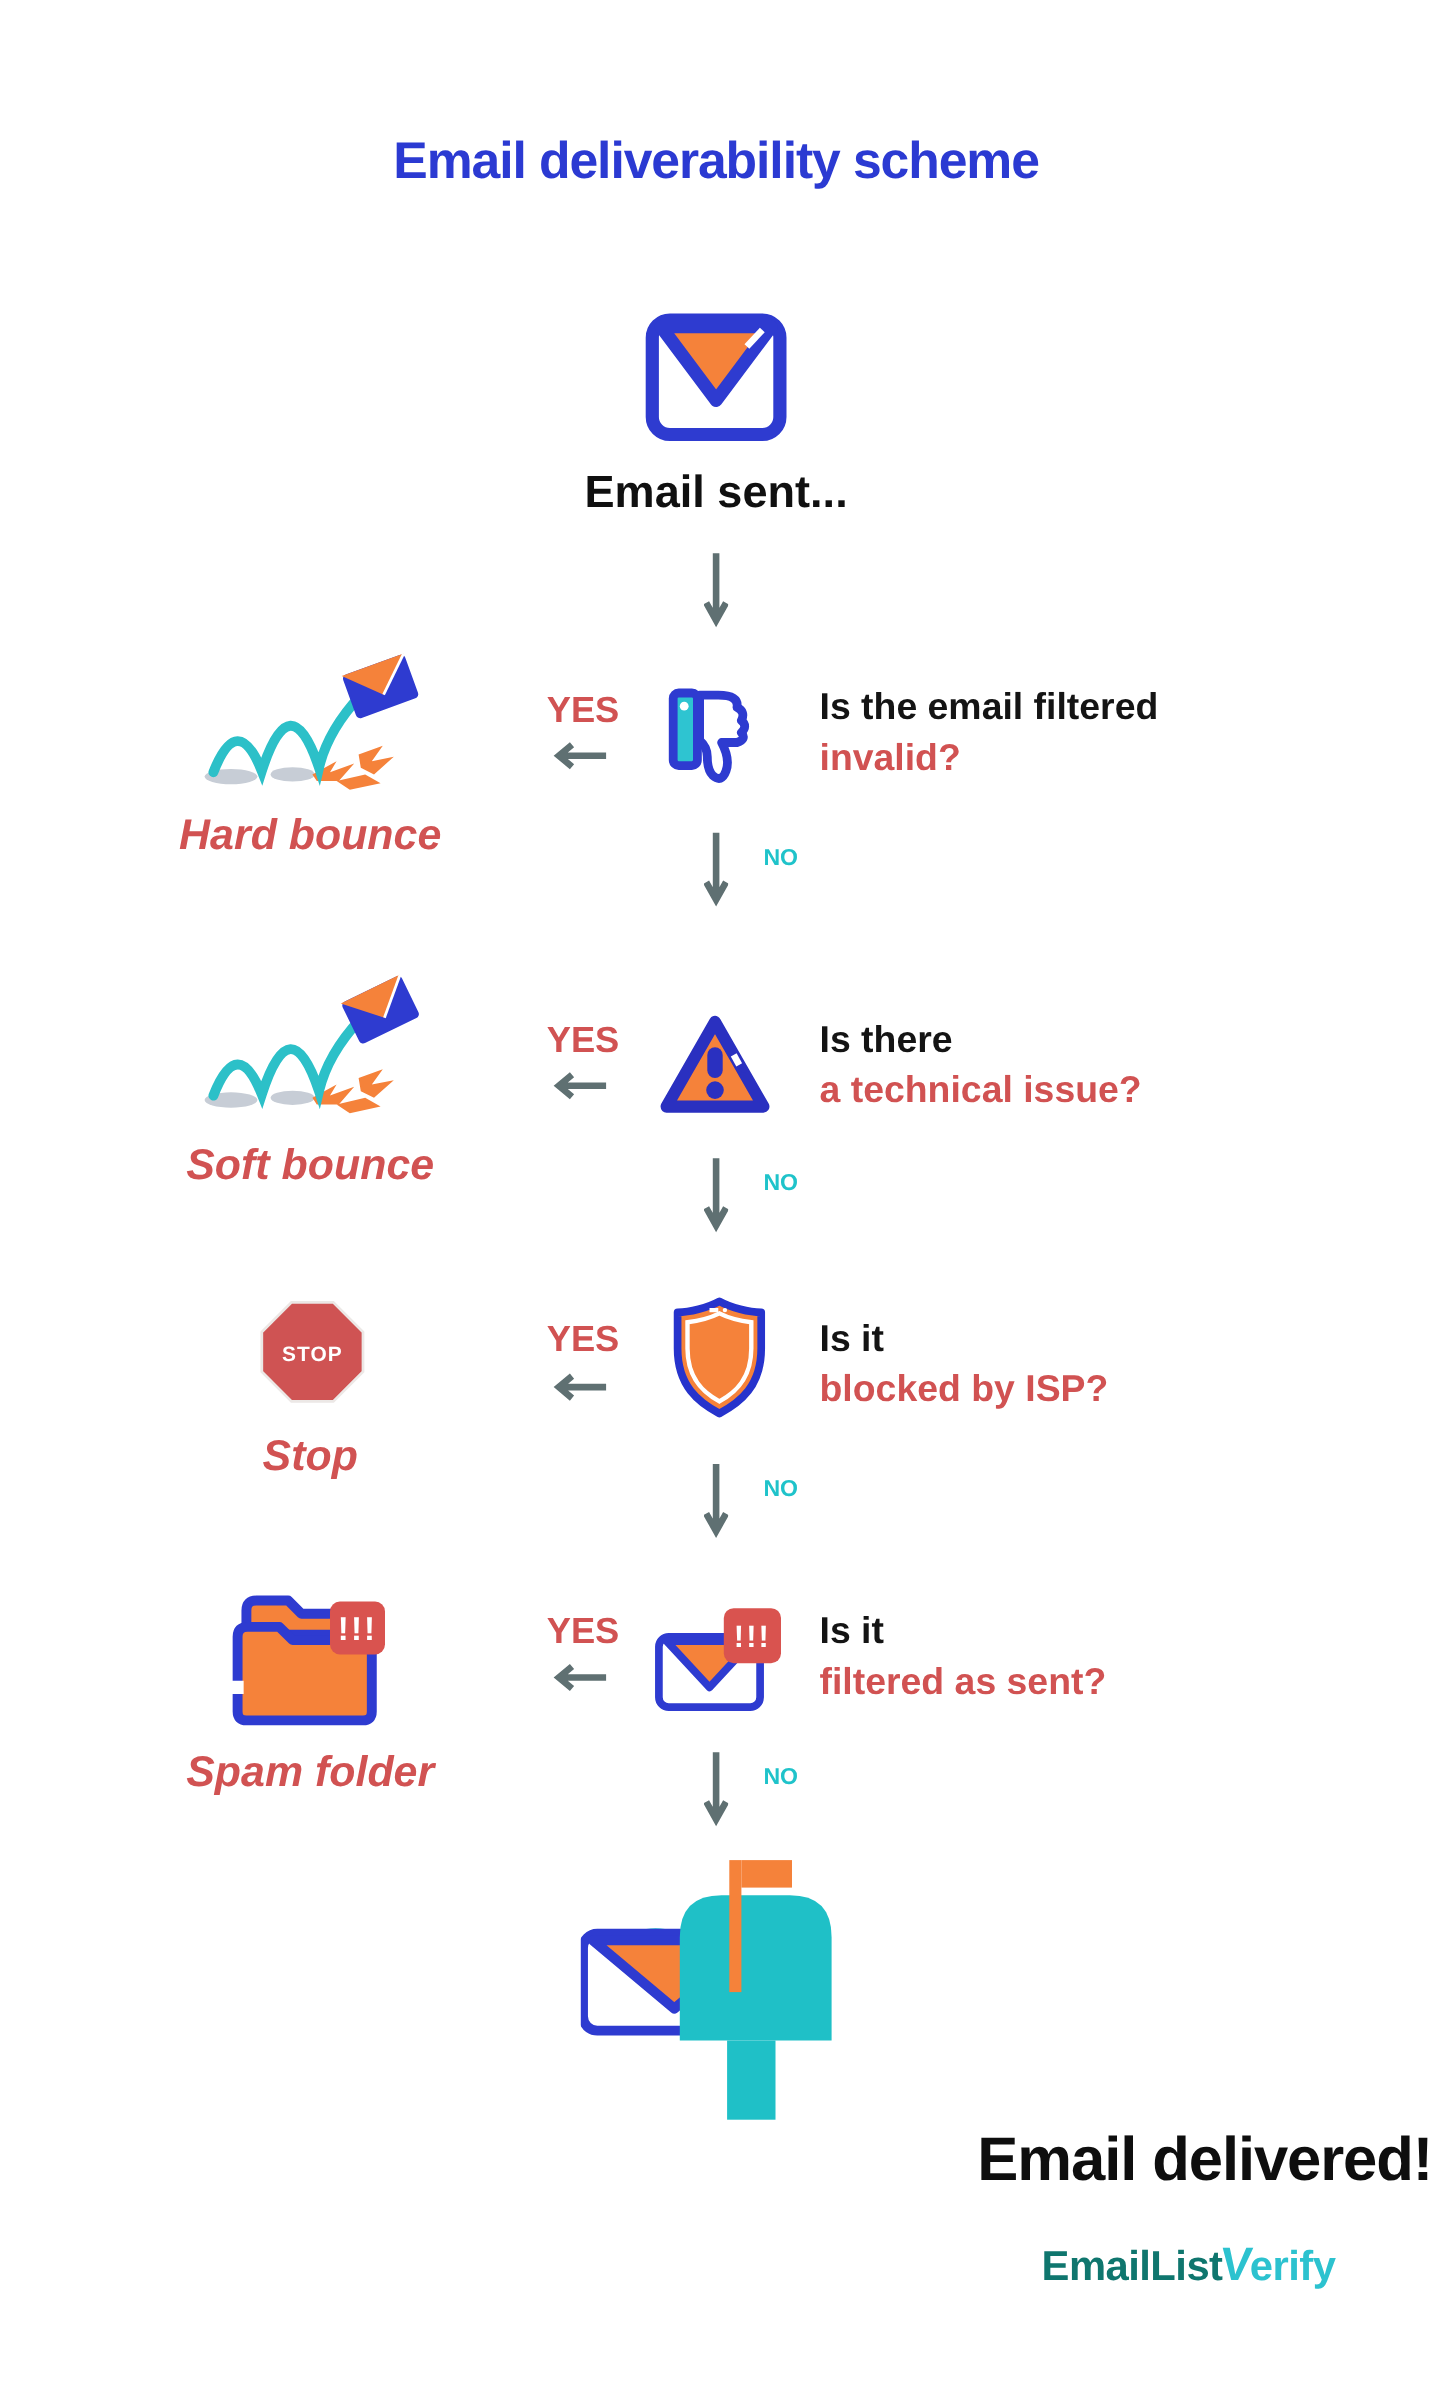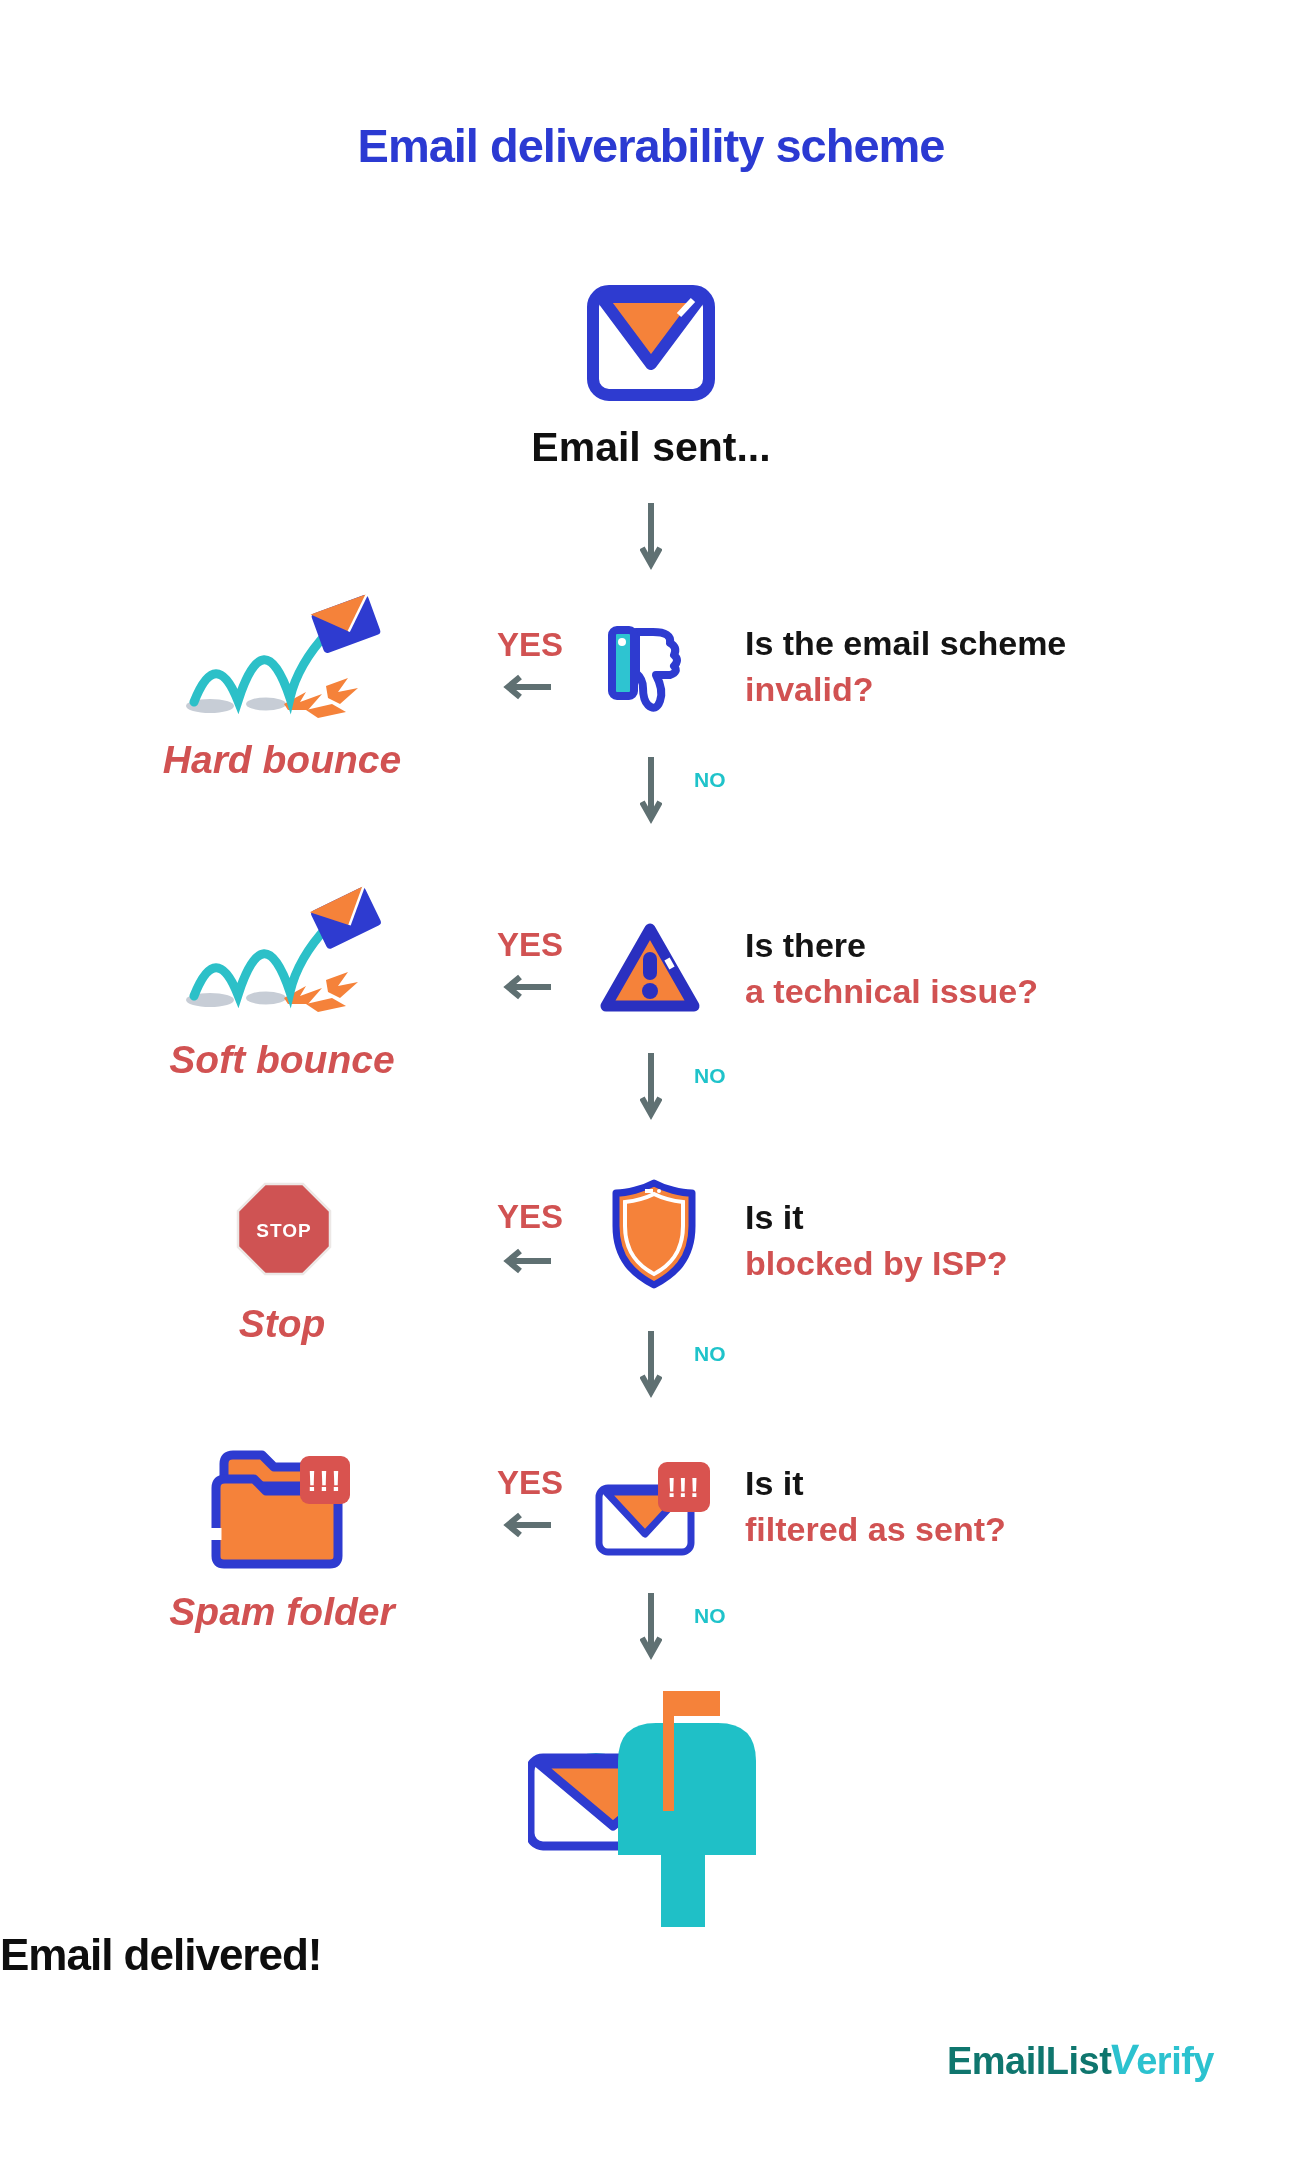--- a/index.html
+++ b/index.html
@@ -24,22 +24,22 @@
     font-size:33px;color:#d15252;}
   .left-arrow{position:absolute;left:502px;}
   .q-icon{position:absolute;}
   .question{position:absolute;left:745px;font-size:34px;line-height:46px;white-space:nowrap;}
   .q-line1{color:#141414;}
   .q-line2{color:#d15252;}
   .down-arrow{position:absolute;left:640px;}
   .no-label{position:absolute;left:694px;font-size:21px;color:#1fc3ca;}
 
   .end-icon{position:absolute;left:528px;top:1686px;}
-  .end-label{position:absolute;left:0;top:1930px;width:100%;text-align:left;
-    font-size:44px;color:#0e0e0e;letter-spacing:-1px;}
+  .end-label{position:absolute;left:0;top:1930px;width:100%;text-align:right;
+    font-size:56px;color:#0e0e0e;letter-spacing:-1px;}
 
   .logo{position:absolute;right:88px;top:2040px;font-size:38px;letter-spacing:-0.5px;white-space:nowrap;}
   .logo-prefix{color:#0f766e;margin-top:16px;}
   .logo-v{color:#2cc2cf;display:inline-block;transform:translateY(-2px) scale(1.12) skewX(-6deg);}
   .logo-rest{color:#2cc2cf;}
   svg{display:block;}
   svg text{font-family:"Liberation Sans",sans-serif;font-weight:700;}
 </style>
 </head>
 <body>
@@ -86,21 +86,21 @@
       </svg>
     </div>
     <div class="q-icon" style="left:606px;top:32px;">
       <svg width="88" height="95" viewBox="0 0 88 95">
         <path d="M30 10 H47 Q66 10 64 21 Q72 25 68 33 Q74 38 68 44 Q73 50 64 53 H50 Q58 68 54 79 Q50 90 42 83 Q37 78 37 66 Q37 57 30 51 Z" fill="#ffffff" stroke="#2e3bd0" stroke-width="8" stroke-linejoin="round" stroke-linecap="round"></path>
         <rect x="6" y="8" width="22" height="66" rx="5" fill="#2ec4d1" stroke="#2e3bd0" stroke-width="8"></rect>
         <circle cx="16" cy="20" r="4" fill="#ffffff"></circle>
       </svg>
     </div>
     <div class="question" style="top:30px;">
-      <div class="q-line1">Is the email scheme</div>
+      <div class="q-line1">Is the email filtered</div>
       <div class="q-line2">invalid?</div>
     </div>
     <div class="down-arrow" style="top:164px;">
       <svg width="22" height="74" viewBox="0 0 22 74">
         <path d="M11 3 V60 M2 48 L11 64 L20 48" fill="none" stroke="#5f7072" stroke-width="6"></path>
       </svg>
     </div>
     <div class="no-label" style="top:178px;">NO</div>
   </div>
 

